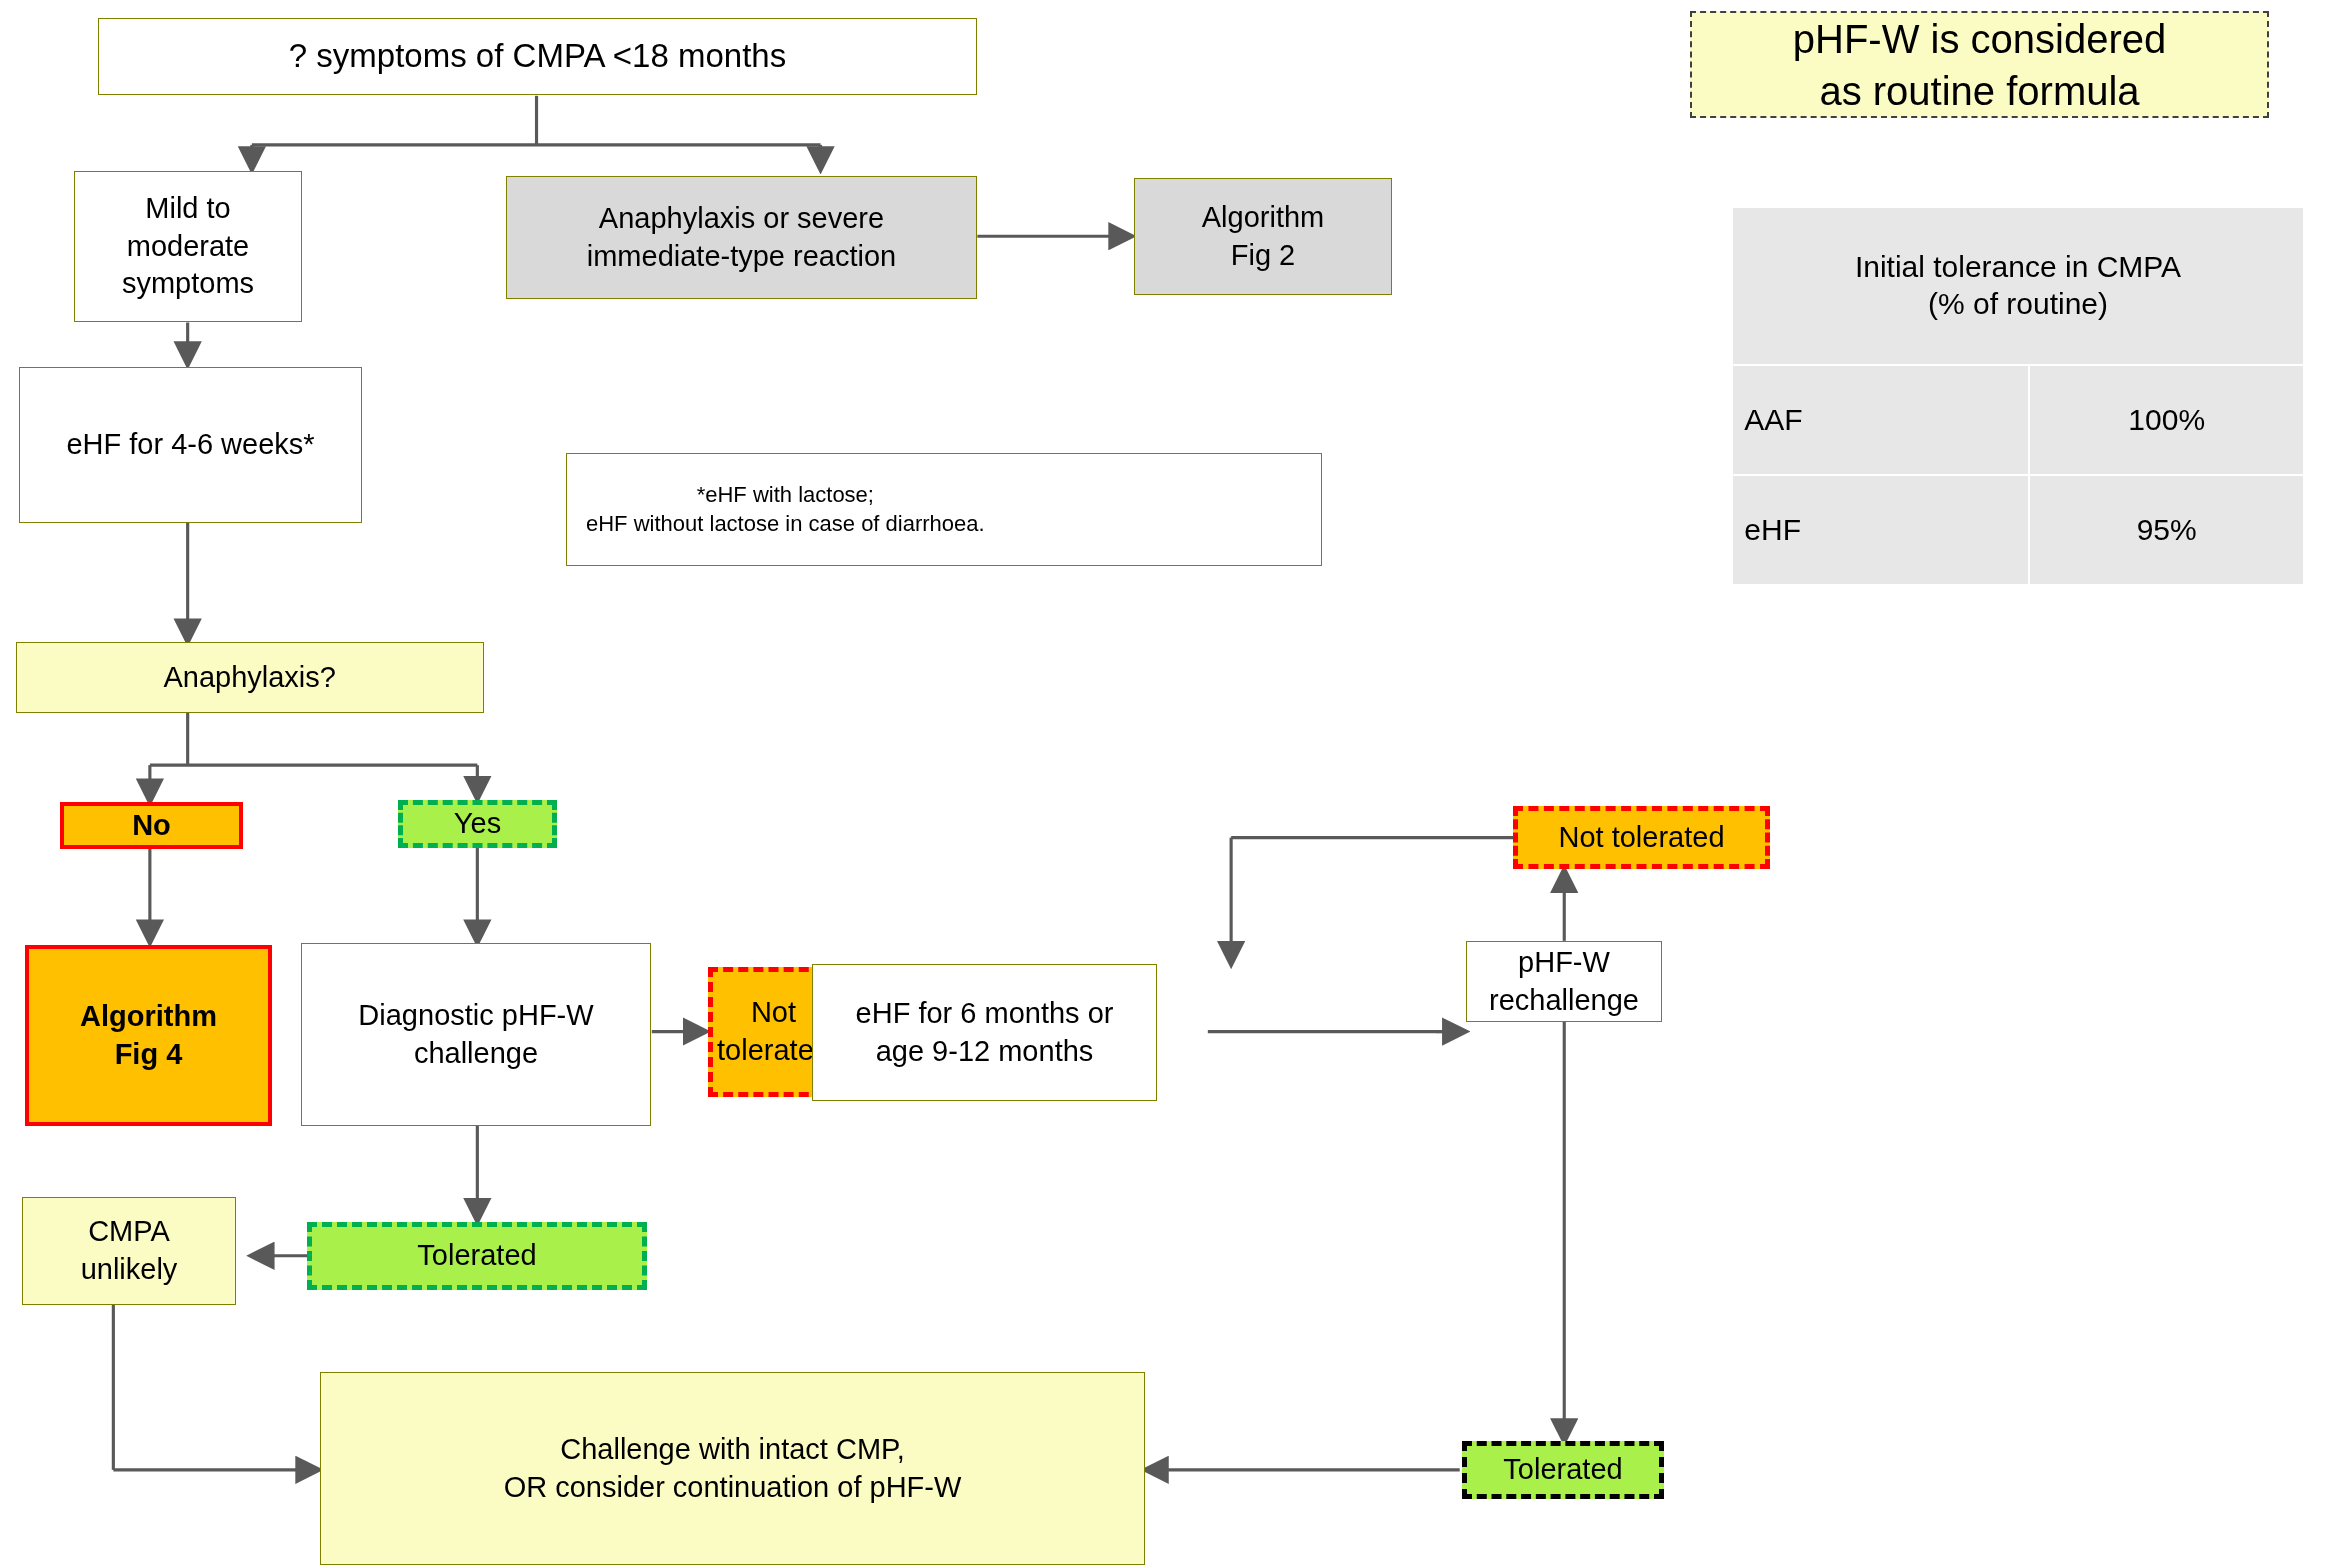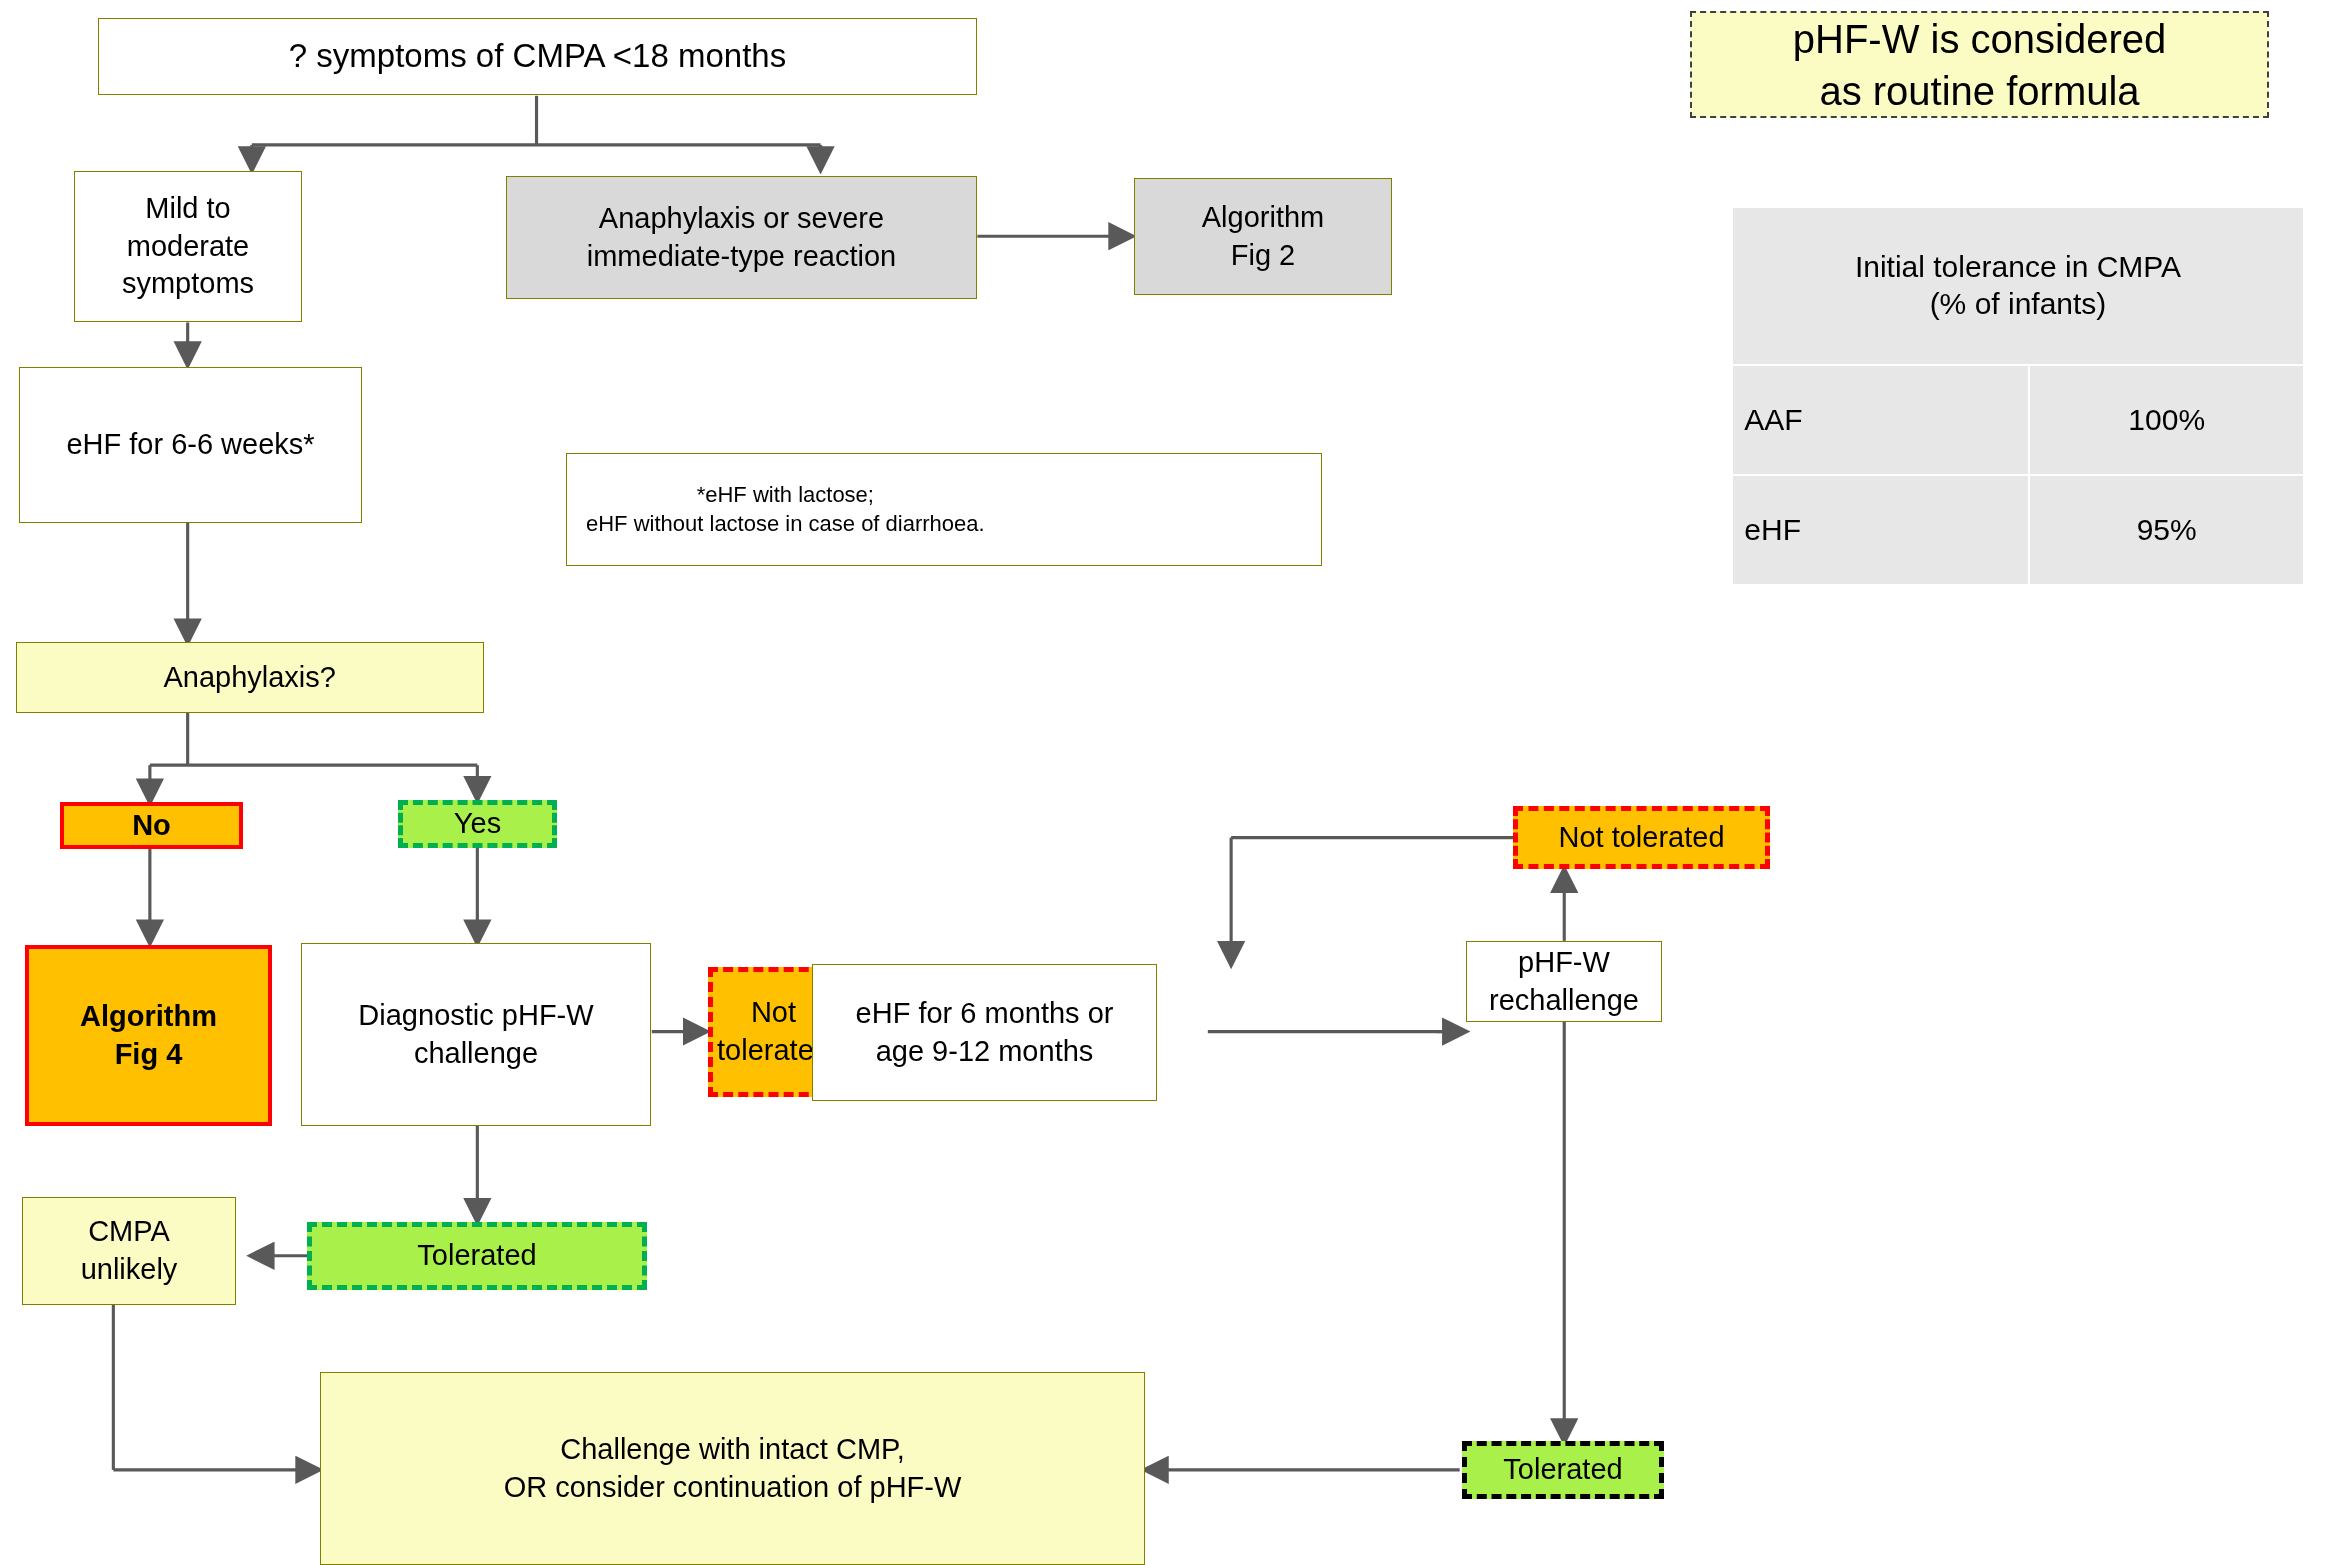--- a/index.html
+++ b/index.html
@@ -133,21 +133,21 @@
   <div class="node olive" style="left:74px;top:171px;width:228px;height:151px;">Mild to
 moderate
 symptoms</div>
 
   <div class="node olive-grey" style="left:506px;top:176px;width:471px;height:123px;">Anaphylaxis or severe
 immediate-type reaction</div>
 
   <div class="node olive-grey" style="left:1134px;top:178px;width:258px;height:117px;">Algorithm
 Fig 2</div>
 
-  <div class="node olive" style="left:19px;top:367px;width:343px;height:156px;">eHF for 6-6 weeks*</div>
+  <div class="node olive" style="left:19px;top:367px;width:343px;height:156px;">eHF for 4-6 weeks*</div>
 
   <div class="node olive note" style="left:554px;top:453px;width:756px;height:113px;">*eHF with lactose;
  eHF without lactose in case of diarrhoea.</div>
 
   <div class="node olive-yel" style="left:15.7px;top:642px;width:468px;height:71px;">Anaphylaxis?</div>
 
   <div class="node red-solid" style="left:60px;top:802px;width:183px;height:47px;font-weight:bold;">No</div>
 
   <div class="node grn-dash" style="left:398px;top:800px;width:159px;height:48px;">Yes</div>
 
@@ -178,21 +178,21 @@
 
   <div class="node blk-dash" style="left:1462px;top:1441px;width:202px;height:58px;">Tolerated</div>
 
   <div class="node yel-dotdash" style="left:1690px;top:11.3px;width:579px;height:107px;font-size:40px;">pHF-W is considered
 as routine formula</div>
 
   <table class="tolerance-table">
     <tbody>
       <tr>
         <td class="hdr" colspan="2">Initial tolerance in CMPA
-(% of infants)</td>
+(% of routine)</td>
       </tr>
       <tr>
         <td class="lab">AAF</td>
         <td class="val">100%</td>
       </tr>
       <tr>
         <td class="lab">eHF</td>
         <td class="val">95%</td>
       </tr>
     </tbody>

